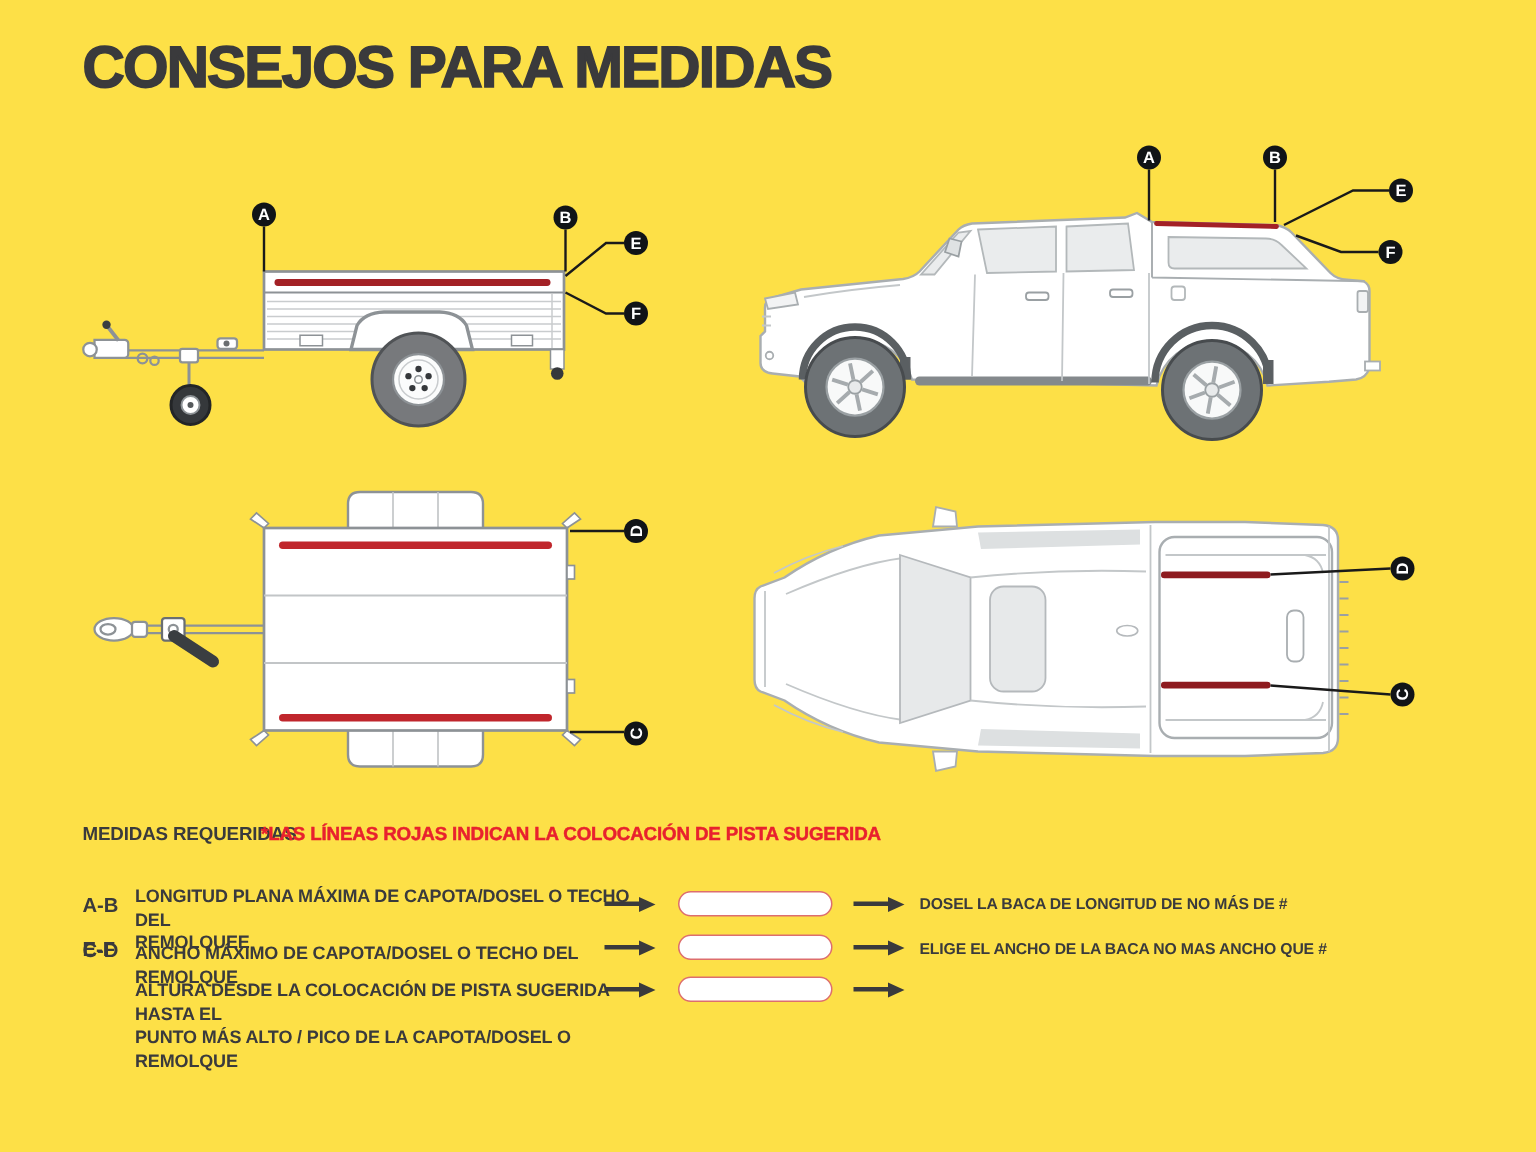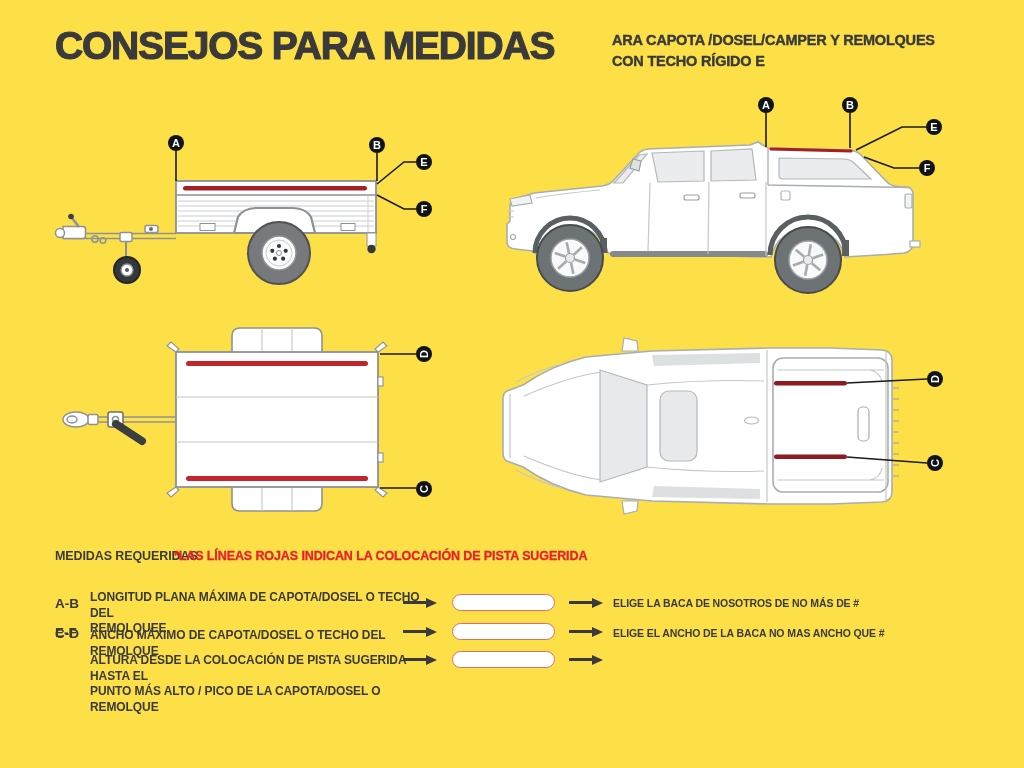--- a/index.html
+++ b/index.html
@@ -19,22 +19,20 @@
     border-left:11px solid #3a3a3c;border-top:5.5px solid transparent;border-bottom:5.5px solid transparent;}
   .footnote{font-size:11px;font-weight:bold;letter-spacing:-0.15px;white-space:nowrap;}
   svg text.badge-letter{font-family:"Liberation Sans",sans-serif;font-weight:bold;font-size:11px;fill:#ffffff;text-anchor:middle;}
 </style>
 </head>
 <body>
 
 <div class="page">
 
   <div class="abs title" style="left:55px;top:24px;">CONSEJOS PARA MEDIDAS</div>
-  <div class="abs subtitle" style="left:612px;top:30px;">ARA CAPOTA /DOSEL/CAMPER Y REMOLQUES
-CON TECHO RÍGIDO E</div>
 
   <svg class="abs" style="left:30px;top:100px;" width="430" height="210" viewBox="0 0 430 210">
     <g stroke="#8d9296" fill="none" stroke-width="1.5">
       <path d="M34,133.5 H146 M34,138.5 H146"></path>
       <path d="M33,126.5 h20 a2.5,2.5 0 0 1 2.5,2.5 v7 a2.5,2.5 0 0 1 -2.5,2.5 h-20 z" fill="#ffffff"></path>
       <circle cx="30" cy="133" r="4.5" fill="#ffffff"></circle>
       <path d="M42,118 L49,127" stroke-width="2.5"></path>
       <circle cx="41" cy="116.5" r="2.8" fill="#3a3e41" stroke="none"></circle>
       <circle cx="65" cy="139" r="3.2"></circle>
       <circle cx="73" cy="140.5" r="2.8"></circle>
@@ -227,21 +225,21 @@
 
   <div class="abs sec-head" style="left:55px;top:549px;">MEDIDAS REQUERIDAS</div>
   <div class="abs sec-head red-note" style="left:174px;top:549px;">*LAS LÍNEAS ROJAS INDICAN LA COLOCACIÓN DE PISTA SUGERIDA</div>
 
   <div class="abs code" style="left:55px;top:596px;">A-B</div>
   <div class="abs desc" style="left:90px;top:590px;">LONGITUD PLANA MÁXIMA DE CAPOTA/DOSEL O TECHO DEL
 REMOLQUEE</div>
   <div class="abs arrow" style="left:403px;top:601px;"></div>
   <div class="abs pill" style="left:452px;top:594px;"></div>
   <div class="abs arrow" style="left:569px;top:601px;"></div>
-  <div class="abs guide" style="left:613px;top:597px;">ELIGE LA BACA DE NOSOTROS DE NO MÁS DE #</div>
+  <div class="abs guide" style="left:613px;top:597px;">DOSEL LA BACA DE LONGITUD DE NO MÁS DE #</div>
 
   <div class="abs code" style="left:55px;top:626px;">C-D</div>
   <div class="abs desc" style="left:90px;top:628px;">ANCHO MÁXIMO DE CAPOTA/DOSEL O TECHO DEL REMOLQUE</div>
   <div class="abs arrow" style="left:403px;top:630px;"></div>
   <div class="abs pill" style="left:452px;top:623px;"></div>
   <div class="abs arrow" style="left:569px;top:630px;"></div>
   <div class="abs guide" style="left:613px;top:627px;">ELIGE EL ANCHO DE LA BACA NO MAS ANCHO QUE #</div>
 
   <div class="abs code" style="left:55px;top:625px;">E-F</div>
   <div class="abs desc" style="left:90px;top:653px;">ALTURA DESDE LA COLOCACIÓN DE PISTA SUGERIDA HASTA EL

